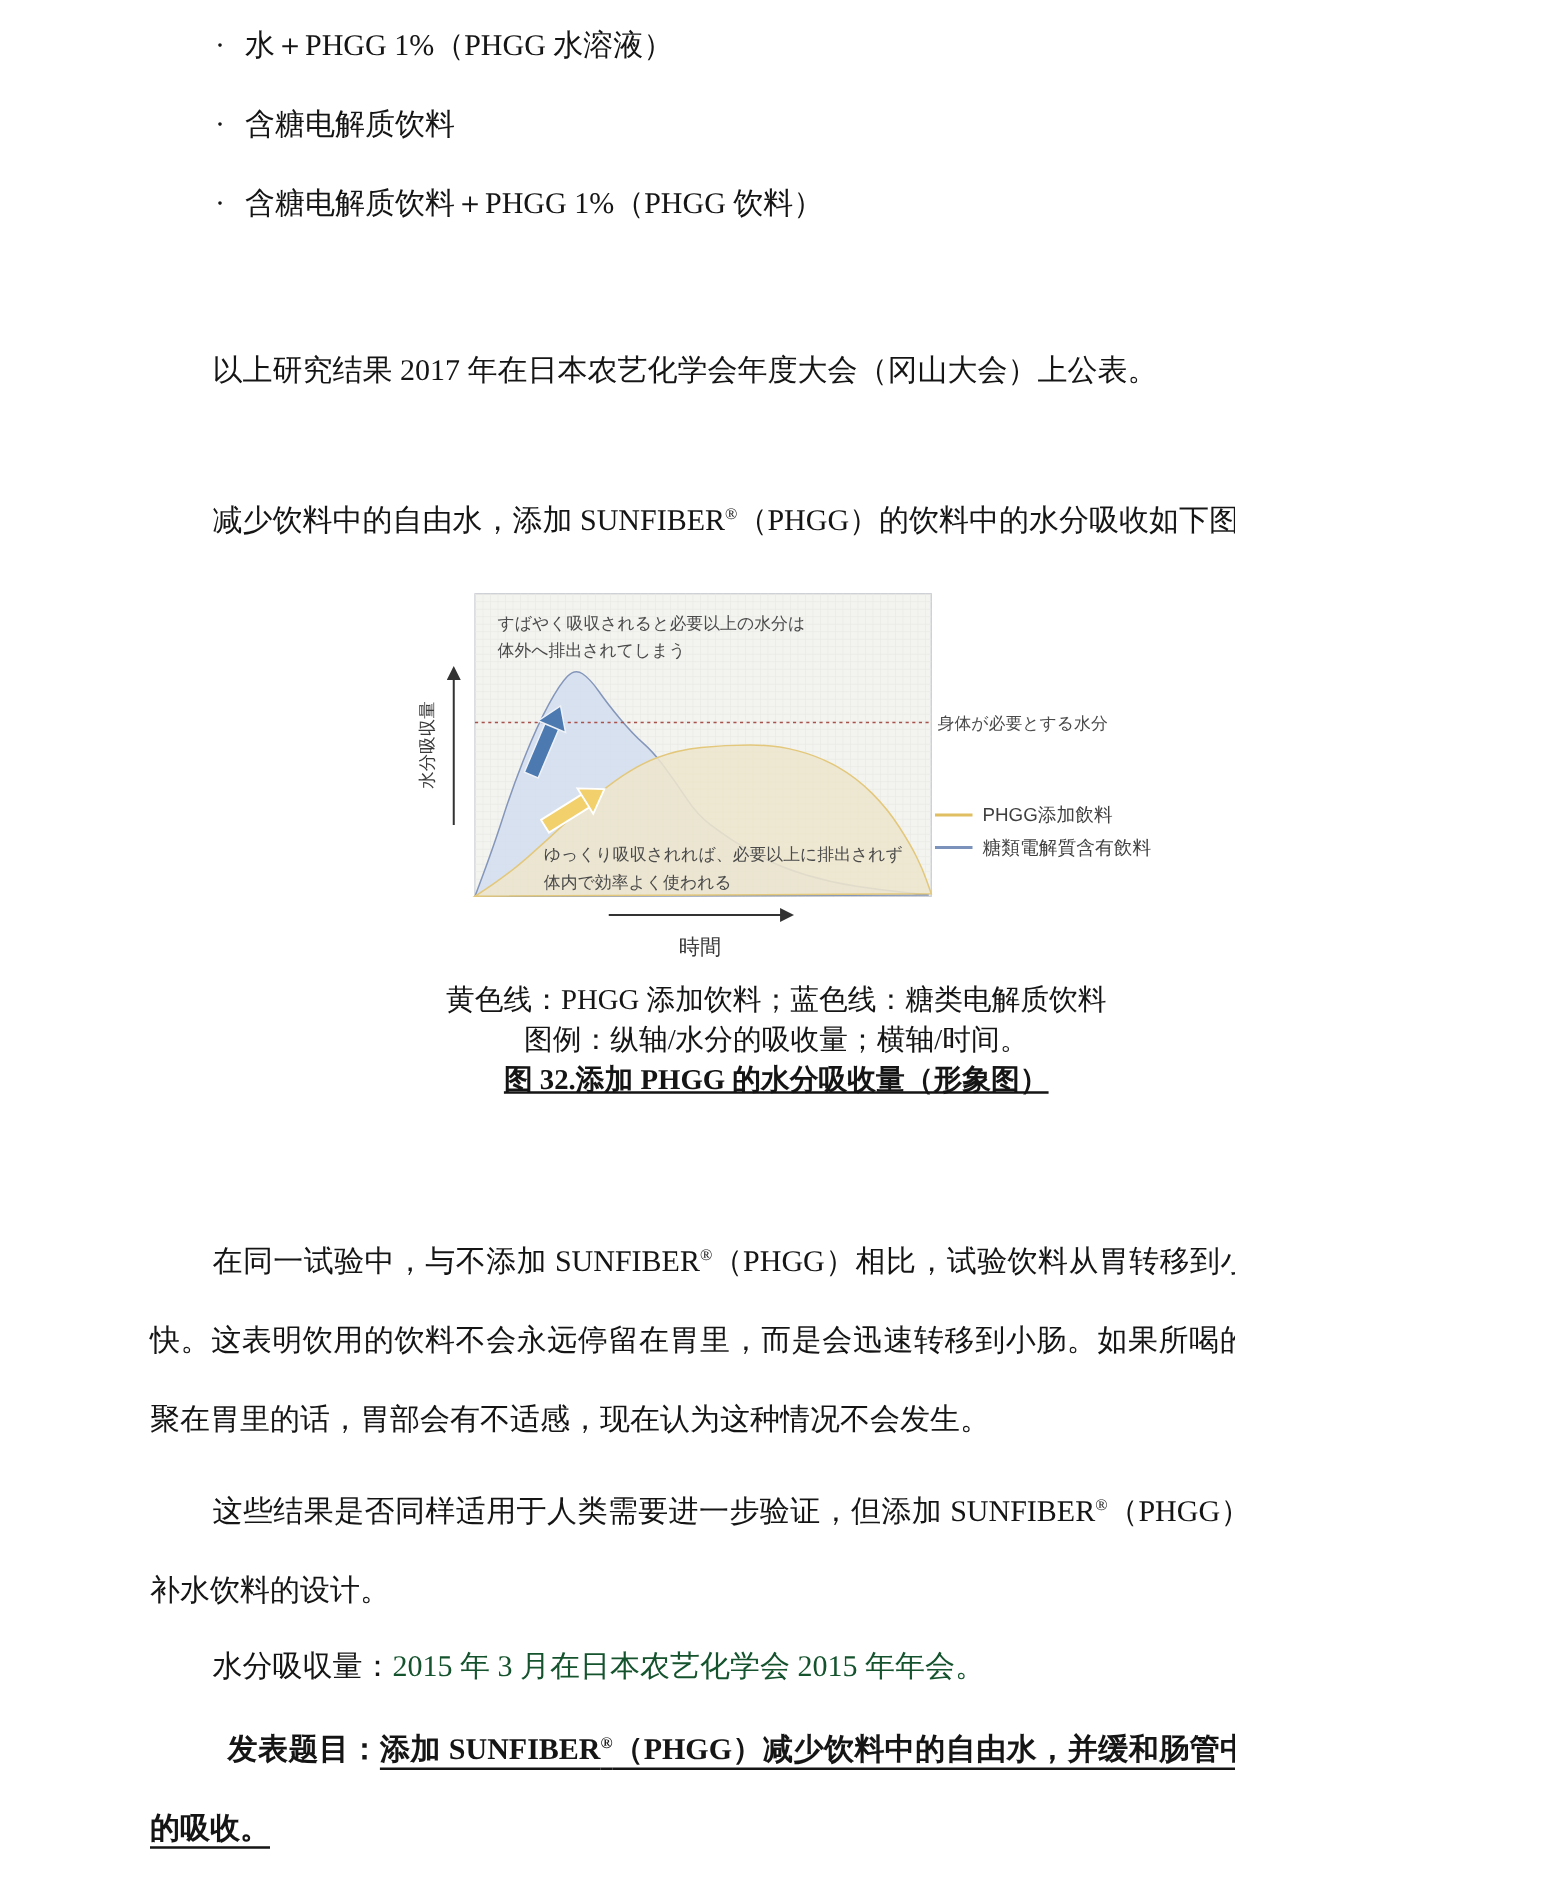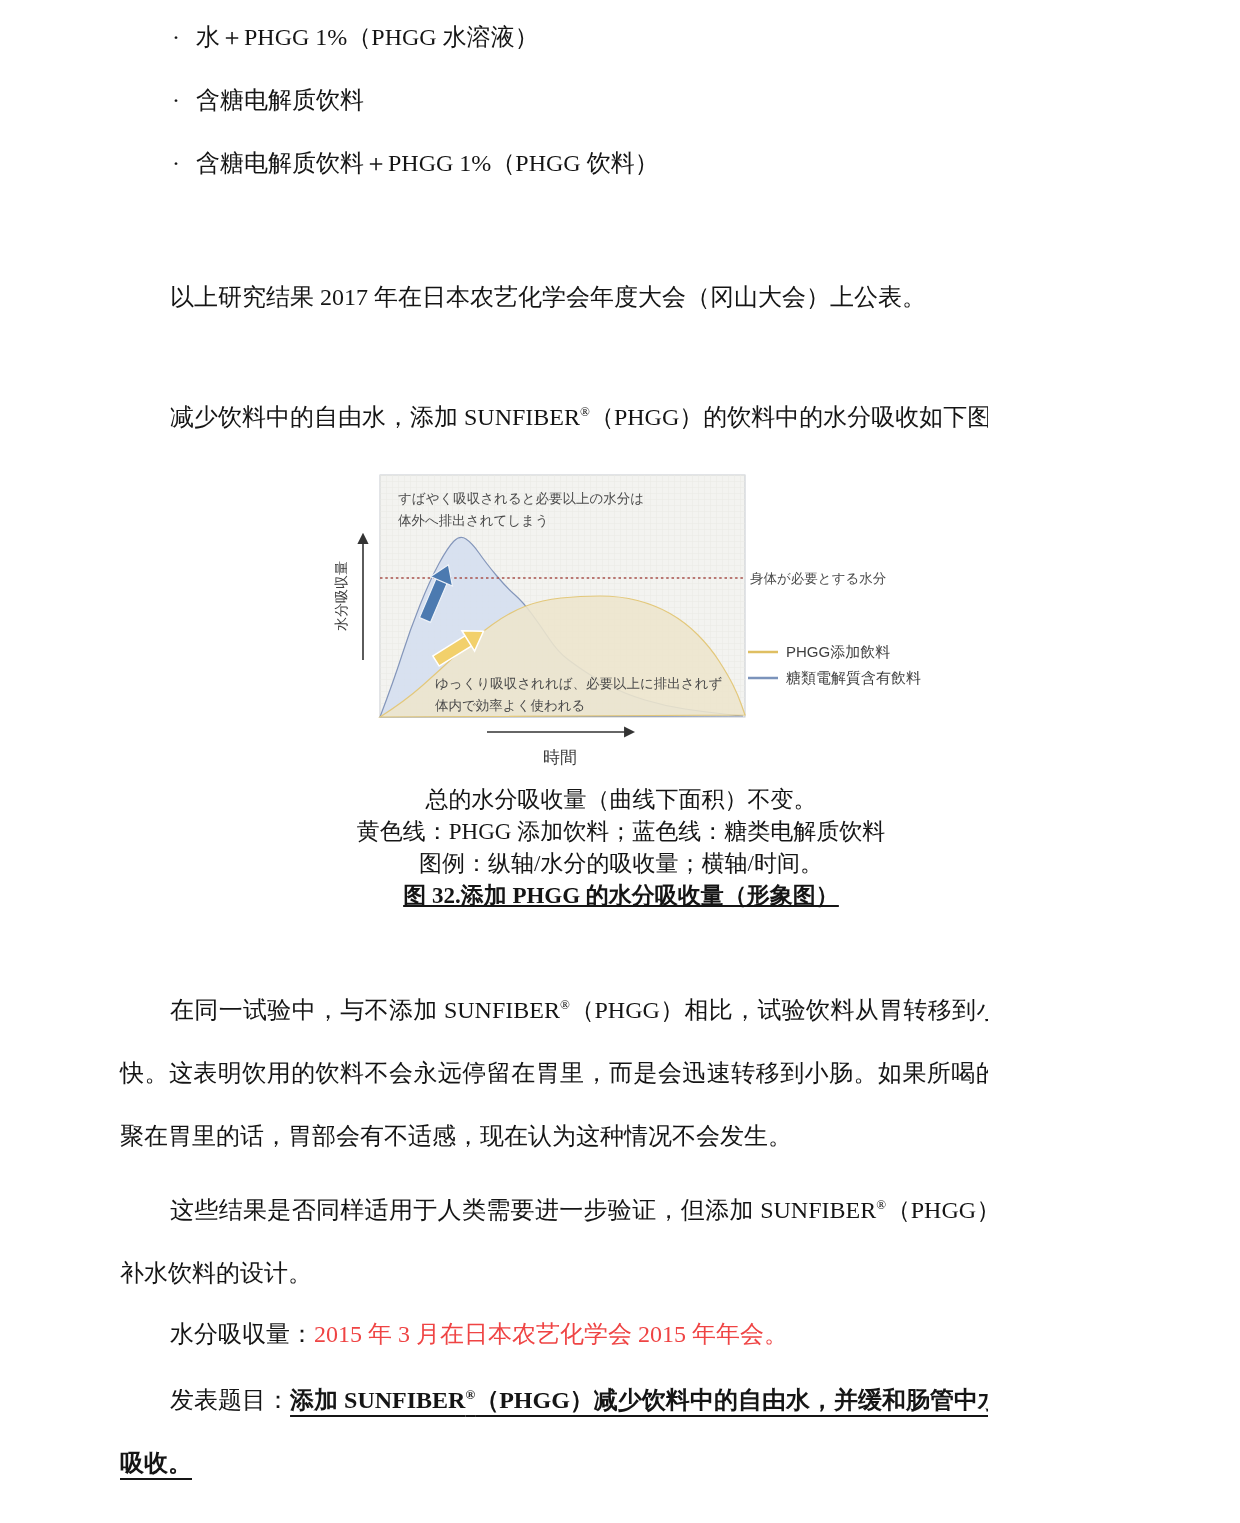--- a/index.html
+++ b/index.html
@@ -8,22 +8,22 @@
     font-family:"Liberation Serif","DejaVu Serif",serif;color:#151515;overflow:hidden;
   }
   .abs{position:absolute;}
   .para{left:120px;width:1002px;font-size:24px;line-height:63px;text-align:justify;}
   .indent{text-indent:50px;}
   .bullets{left:120px;width:1002px;font-size:24px;line-height:63px;}
   .bullet-line{padding-left:52px;}
   .bullet-marker{margin-right:16px;}
   .caption-block{left:120px;width:1002px;font-size:23px;line-height:32px;text-align:center;}
   .cap-bold{font-weight:bold;text-decoration:underline;}
-  .gray{color:#ef4444;}
-  .bold{font-weight:normal;}
+  .gray{color:#14532d;}
+  .bold{font-weight:bold;margin-left:12px;}
   .uline{font-weight:bold;text-decoration:underline;text-decoration-thickness:2px;text-underline-offset:7px;}
   sup{font-size:13px;line-height:0;}
   .fig-text{font-family:"Liberation Sans","DejaVu Sans",sans-serif;}
 </style>
 </head>
 <body>
 
 <div id="page">
 
   <div class="abs bullets" style="top:6px">
@@ -81,21 +81,20 @@
       <text x="456" y="192" font-size="15" fill="#3f3f3f">PHGG添加飲料</text>
       <line x1="418" y1="213" x2="448" y2="213" stroke-width="2.5" stroke="#7b93bb"></line>
       <text x="456" y="218" font-size="15" fill="#3f3f3f">糖類電解質含有飲料</text>
     </g>
 
     <line x1="157" y1="267" x2="303" y2="267" stroke="#333" stroke-width="1.6" marker-end="url(#ah)"></line>
     <text x="230" y="298" text-anchor="middle" font-size="17" fill="#3a3a3a">時間</text>
   </svg>
 
   <div class="abs caption-block" style="top:784px">
-    <div>总的水分吸收量（曲线下面积）不变。</div>
     <div>黄色线：PHGG 添加饮料；蓝色线：糖类电解质饮料</div>
     <div>图例：纵轴/水分的吸收量；横轴/时间。</div>
     <div class="cap-bold">图 32.添加 PHGG 的水分吸收量（形象图）</div>
   </div>
 
   <div class="abs para indent" style="top:979px"><span>在同一试验中，与不添加 SUNFIBER</span><sup>®</sup><span>（PHGG）相比，试验饮料从胃转移到小肠的速度更快。这表明饮用的饮料不会永远停留在胃里，而是会迅速转移到小肠。如果所喝的饮料一直积聚在胃里的话，胃部会有不适感，现在认为这种情况不会发生。</span></div>
 
   <div class="abs para indent" style="top:1179px"><span>这些结果是否同样适用于人类需要进一步验证，但添加 SUNFIBER</span><sup>®</sup><span>（PHGG）可能有助于补水饮料的设计。</span></div>
 
   <div class="abs para indent" style="top:1303px"><span>水分吸収量：</span><span class="gray">2015 年 3 月在日本农艺化学会 2015 年年会。</span></div>

